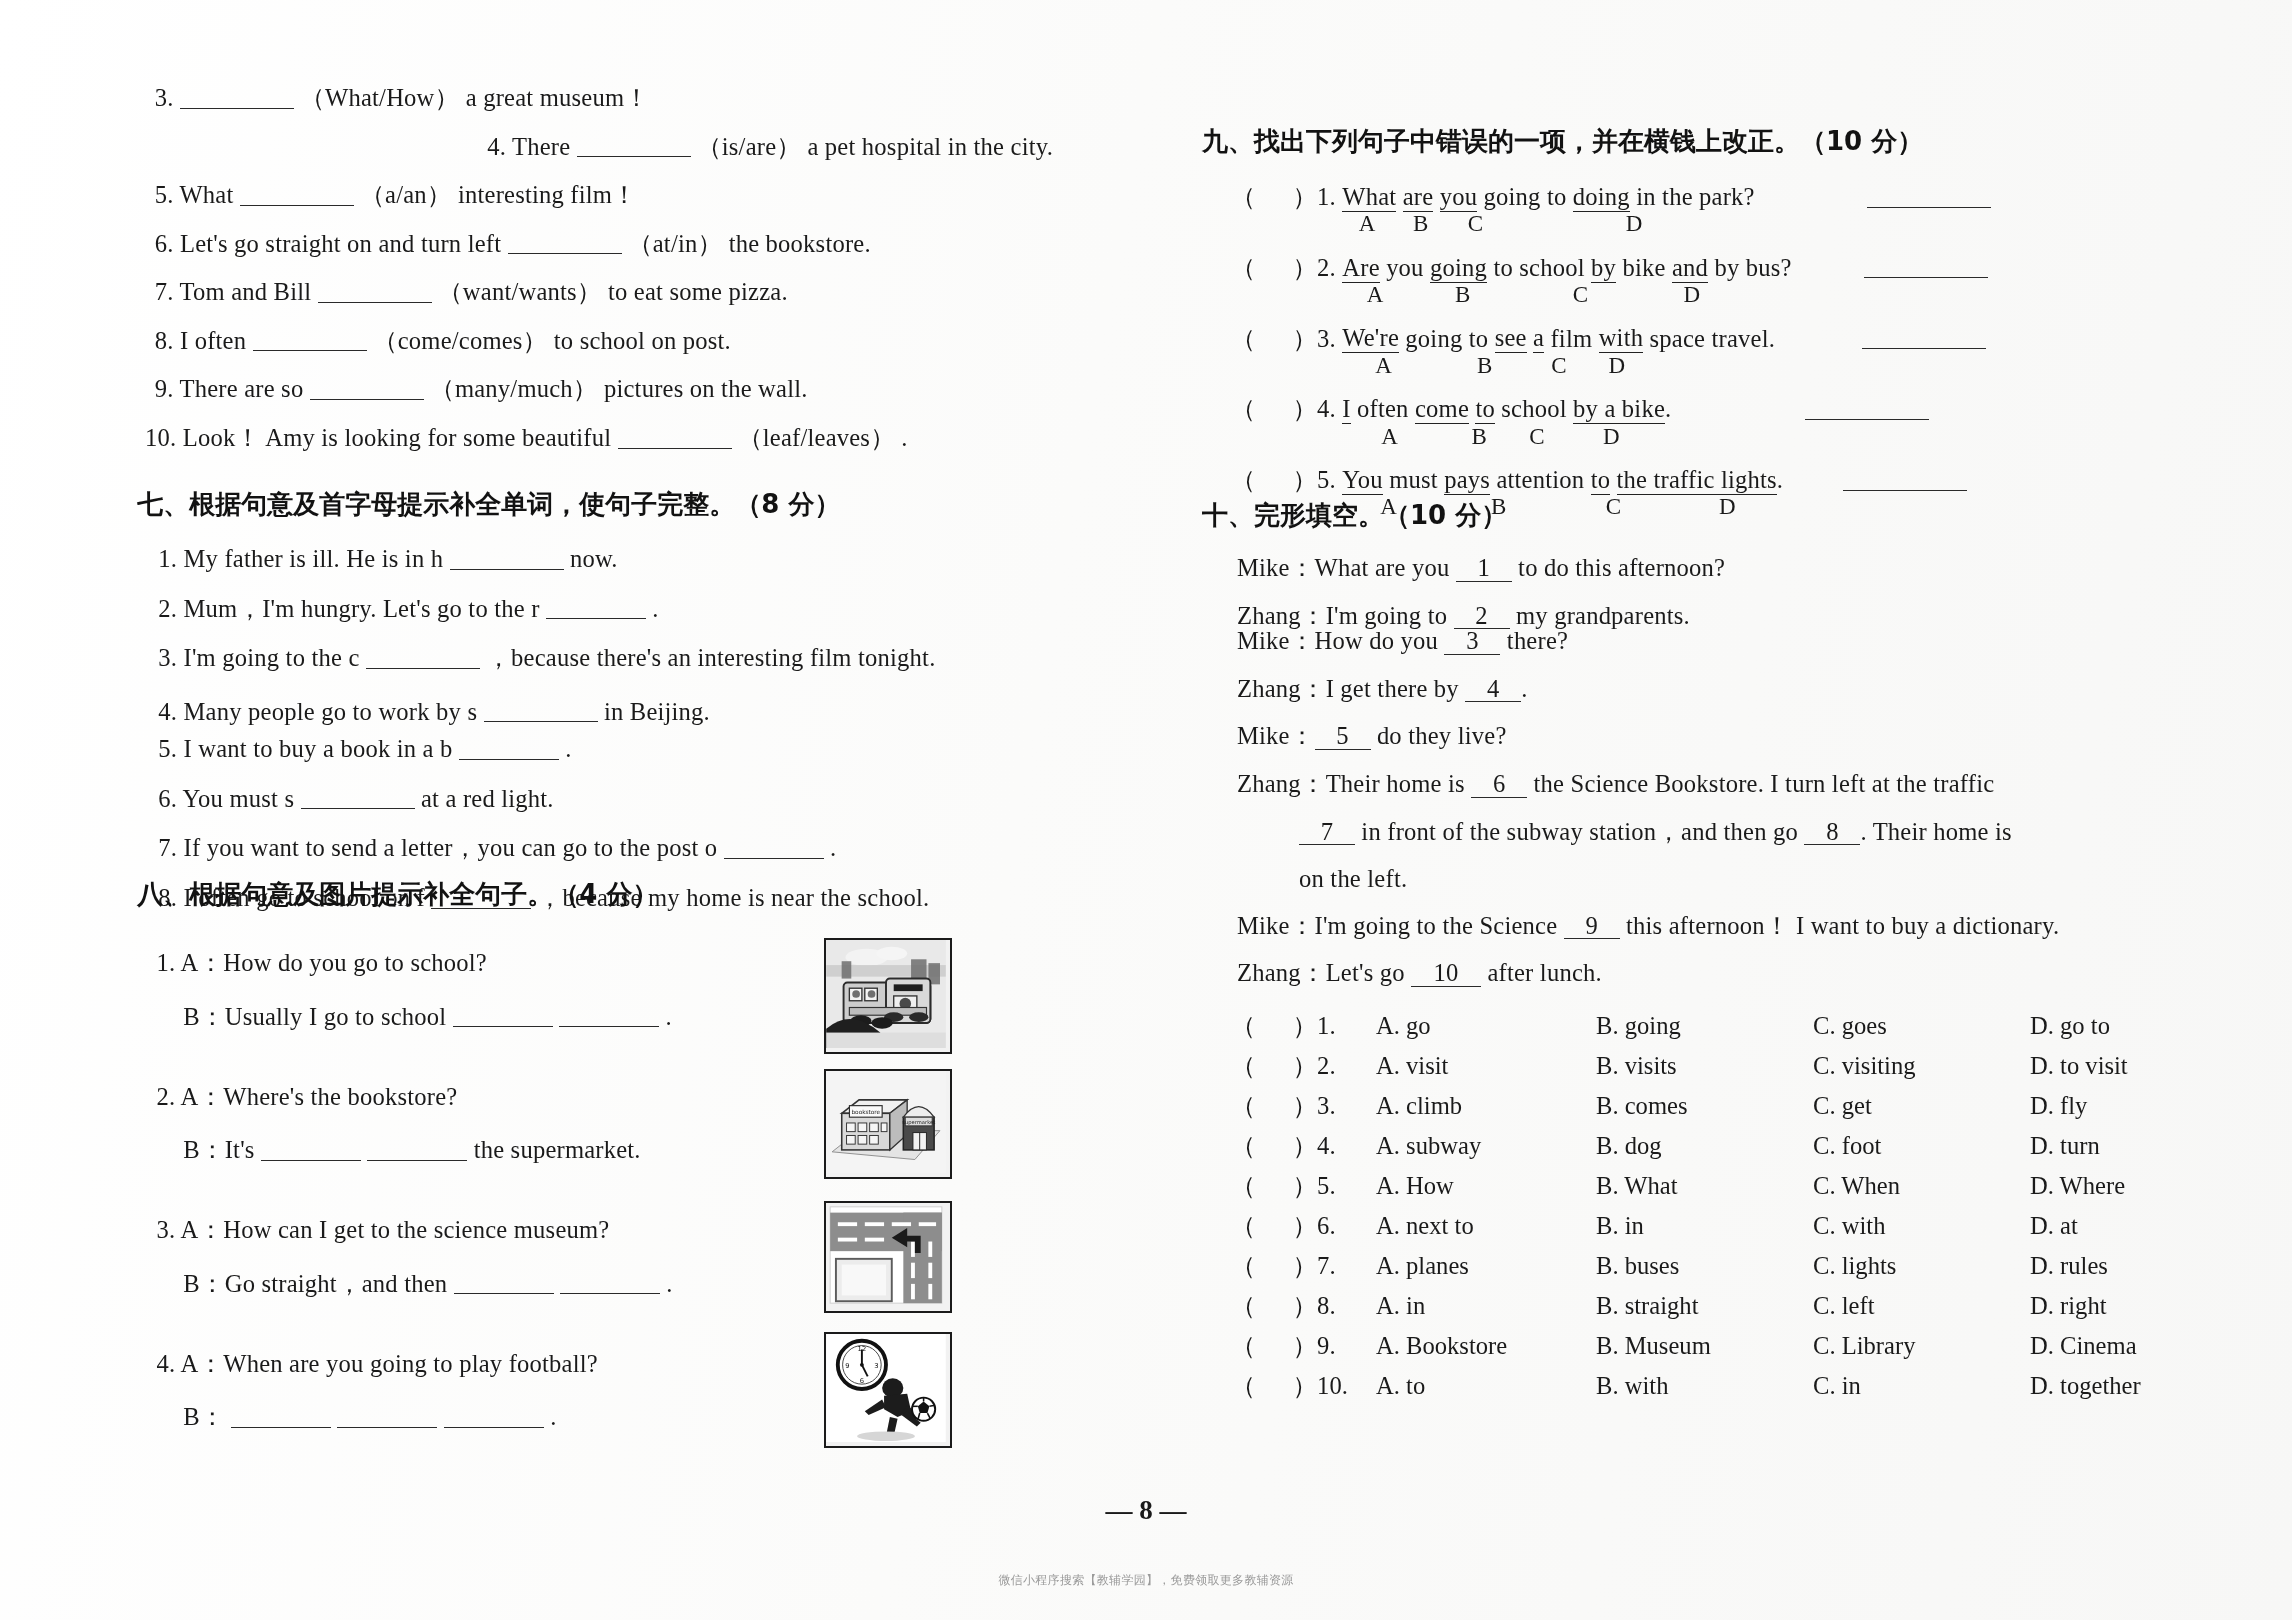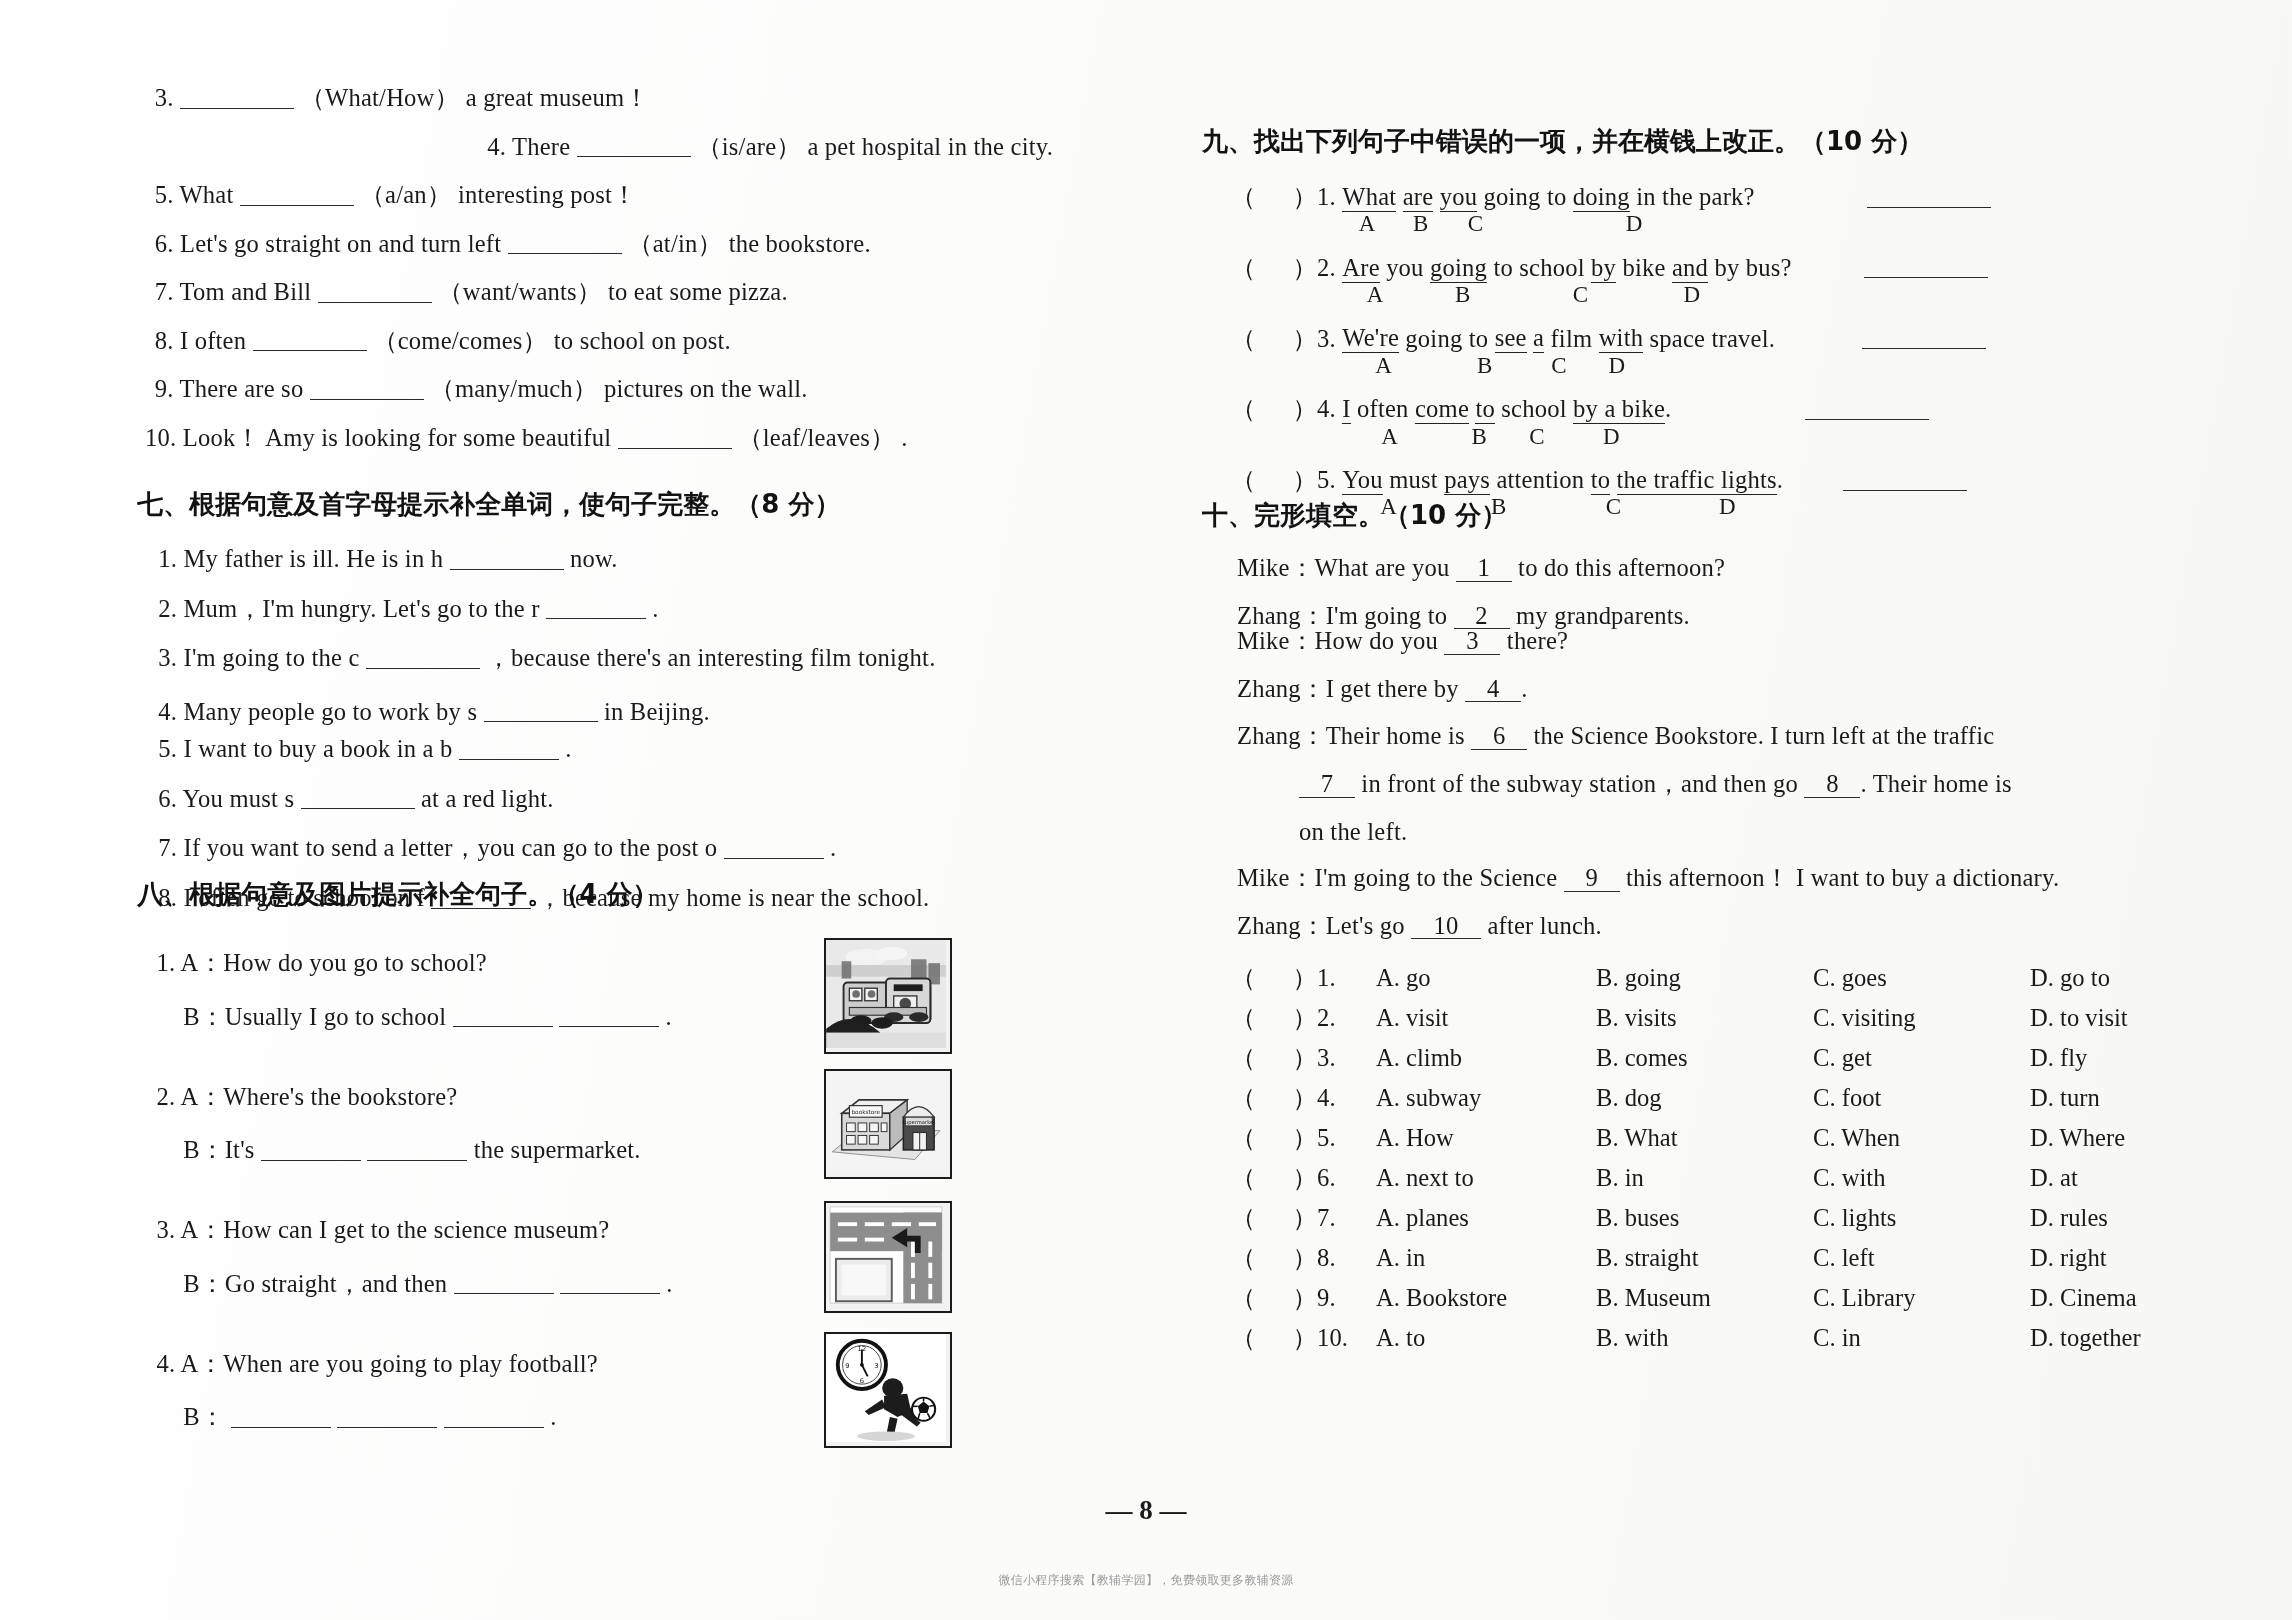--- a/index.html
+++ b/index.html
@@ -135,21 +135,21 @@
         <span>There</span>
         <span class="blank b-lg"></span>
         <span>（is/are）</span>
         <span>a pet hospital in the city.</span>
       </div>
       <div class="line q" style="margin-bottom:20px;padding-left:9.7px;">
         <span>5.</span>
         <span>What</span>
         <span class="blank b-lg"></span>
         <span>（a/an）</span>
-        <span>interesting post！</span>
+        <span>interesting film！</span>
       </div>
       <div class="line q" style="margin-bottom:20px;padding-left:9.7px;">
         <span>6.</span>
         <span>Let's go straight on and turn left</span>
         <span class="blank b-lg"></span>
         <span>（at/in）</span>
         <span>the bookstore.</span>
       </div>
       <div class="line q" style="margin-bottom:20px;padding-left:9.7px;">
         <span>7.</span>
@@ -555,20 +555,24 @@
         <div class="line" style="margin-bottom:22px;">
           <span>Mike：</span><span>How do you</span>
           <span class="nb">3</span>
           <span>there?</span>
         </div>
         <div class="line" style="margin-bottom:22px;">
           <span>Zhang：</span><span>I get there by</span>
           <span class="nb">4</span><span>.</span>
         </div>
         <div class="line" style="margin-bottom:22px;">
+          <span>Mike：</span><span class="nb">5</span>
+          <span>do they live?</span>
+        </div>
+        <div class="line" style="margin-bottom:22px;">
           <span>Zhang：</span><span>Their home is</span>
           <span class="nb">6</span>
           <span>the Science Bookstore. I turn left at the traffic</span>
         </div>
         <div class="line" style="margin-bottom:22px;padding-left:62px;">
           <span class="nb">7</span>
           <span>in front of the subway station，and then go</span>
           <span class="nb">8</span><span>. Their home is</span>
         </div>
         <div class="line" style="margin-bottom:22px;padding-left:62px;">

